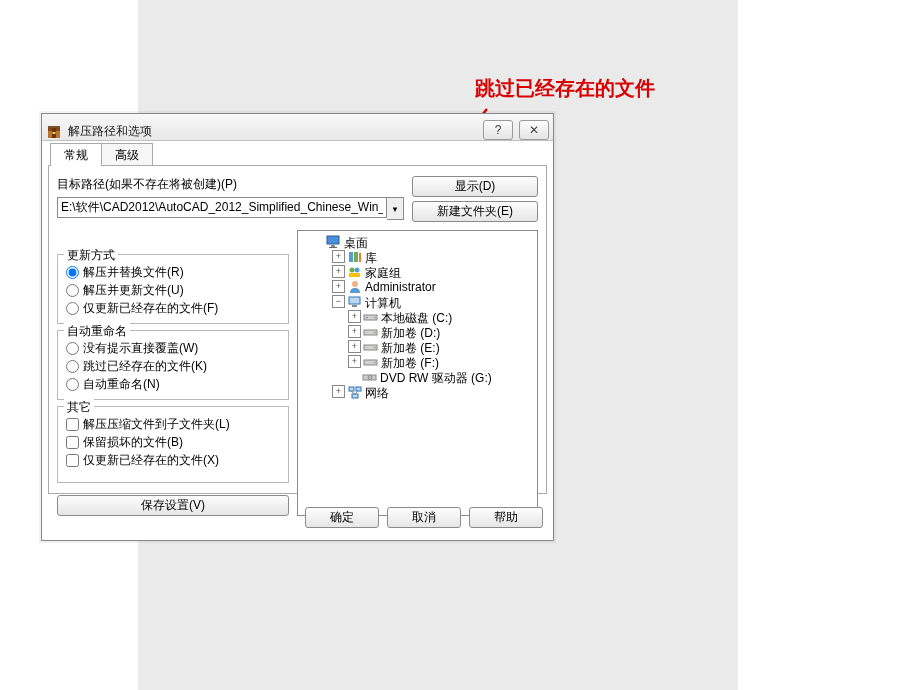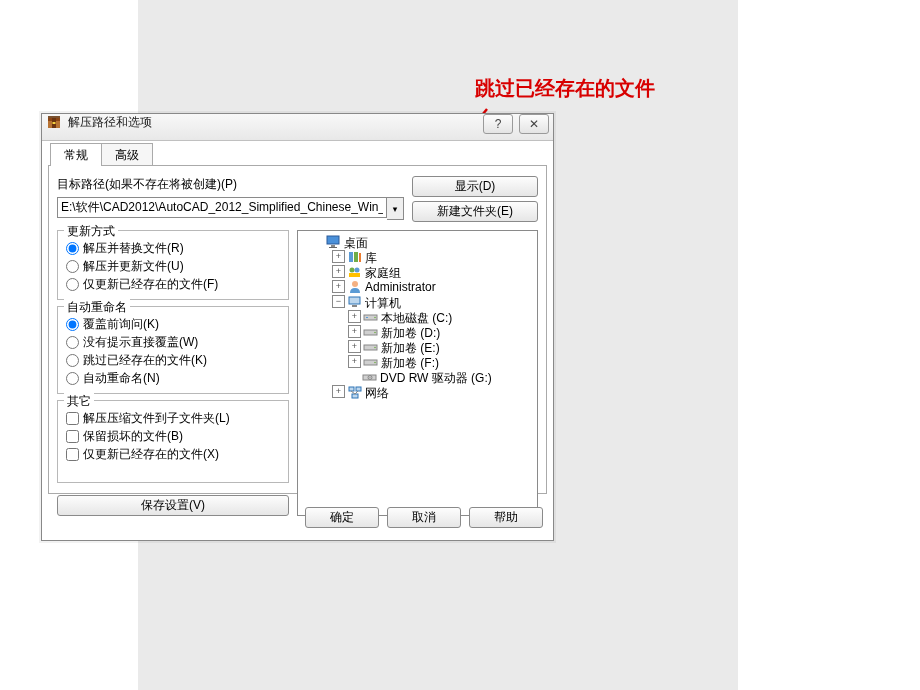--- a/index.html
+++ b/index.html
@@ -1,41 +1,41 @@
 <!DOCTYPE html>
 <html><head>
 <meta charset="utf-8">
 <style>
 html,body{margin:0;padding:0;width:920px;height:690px;font-family:"Microsoft YaHei","SimSun",Arial,sans-serif;font-size:12px;background:#fff;}
 .page-bg{position:absolute;left:138px;top:0;width:600px;height:690px;background:#eaeaea;}
 .annotation{position:absolute;left:475px;top:75px;color:#d80000;font-weight:bold;font-size:20px;}
 .arrow-svg{position:absolute;left:415px;top:105px;}
 
 .dialog{position:absolute;left:41px;top:113px;width:511px;height:426px;background:#fff;border:1px solid #888;box-shadow:0 0 0 2px rgba(0,0,0,.05);}
-.titlebar{height:26px;background:linear-gradient(#f8f8f8,#e8e8e8);border-bottom:1px solid #c0c0c0;display:flex;align-items:flex-start;padding:0 4px;}
+.titlebar{height:26px;background:linear-gradient(#f8f8f8,#e8e8e8);border-bottom:1px solid #c0c0c0;display:flex;align-items:flex-end;padding:0 4px;}
 .app-icon{width:16px;height:16px;margin-right:6px;}
 .title-text{flex:0 0 auto;color:#222;}
 .win-btns{display:flex;gap:6px;margin-left:auto;}
 .win-btn{width:28px;height:18px;border:1px solid #9a9a9a;border-radius:3px;background:linear-gradient(#fdfdfd,#e4e4e4);display:flex;align-items:center;justify-content:center;color:#444;font-size:12px;cursor:pointer;}
 
 .body{position:absolute;left:6px;top:30px;right:6px;bottom:6px;}
 .tabs{height:22px;display:flex;align-items:flex-end;padding-left:2px;}
 .tab{padding:3px 13px 2px;border:1px solid #aaa;border-bottom:none;background:#f6f6f6;margin-right:-1px;font-size:12px;cursor:pointer;}
 .tab.active{background:#fff;position:relative;z-index:2;}
 .tab-panel{border:1px solid #aaa;background:#fff;position:absolute;left:0;top:21px;right:0;bottom:40px;padding:10px 8px 8px;}
 .dest-label{margin-bottom:4px;}
 .path-combo{flex:1;display:flex;}
 .path-input{flex:1;height:19px;border:1px solid #8a8a8a;padding:0 3px;font-size:12px;font-family:inherit;}
 .path-drop{width:16px;height:21px;border:1px solid #8a8a8a;border-left:none;background:#efefef;display:flex;align-items:center;justify-content:center;font-size:9px;cursor:pointer;}
 
 .right-btns{display:flex;flex-direction:column;gap:4px;}
 .btn{height:21px;min-width:88px;border:1px solid #8a8a8a;background:linear-gradient(#fdfdfd,#e6e6e6);border-radius:3px;font-size:12px;font-family:inherit;cursor:pointer;padding:0 24px;}
 
 .columns{display:flex;margin-top:8px;gap:8px;height:286px;}
-.left-col{width:232px;display:flex;flex-direction:column;gap:6px;}
+.left-col{width:232px;display:flex;flex-direction:column;gap:6px;margin-top:24px;}
 .group{border:1px solid #b8b8b8;padding:8px 8px 6px;position:relative;}
 .group-title{position:absolute;left:6px;top:-8px;background:#fff;padding:0 3px;font-size:12px;}
 .opt-row{display:flex;align-items:center;height:18px;gap:4px;}
 .opt-row input{margin:0;}
 .tree-box{flex:1;border:1px solid #8a8a8a;background:#fff;overflow:auto;padding:4px 2px;}
 .tree-row{display:flex;align-items:flex-start;height:15px;white-space:nowrap;padding-left:26px;}
 .expander{width:11px;height:11px;border:1px solid #888;display:inline-flex;align-items:center;justify-content:center;font-size:9px;line-height:1;margin-right:2px;color:#555;cursor:pointer;}
 .tree-icon{width:16px;height:14px;display:inline-block;margin-right:2px;}
 
 .save-btn-row{margin-top:6px;}
@@ -113,24 +113,20 @@
               </label>
             <label class="opt-row">
                 <input type="radio" name="u" style="">
                 <span>仅更新已经存在的文件(F)</span>
               </label>
           </div>
 
           <div class="group">
             <span class="group-title">自动重命名</span>
             <label class="opt-row">
-                <input type="radio" name="o" checked="" style="">
-                <span>覆盖前询问(K)</span>
-              </label>
-            <label class="opt-row">
                 <input type="radio" name="o" style="">
                 <span>没有提示直接覆盖(W)</span>
               </label>
             <label class="opt-row">
                 <input type="radio" name="o" style="">
                 <span>跳过已经存在的文件(K)</span>
               </label>
             <label class="opt-row">
                 <input type="radio" name="o" style="">
                 <span>自动重命名(N)</span>

